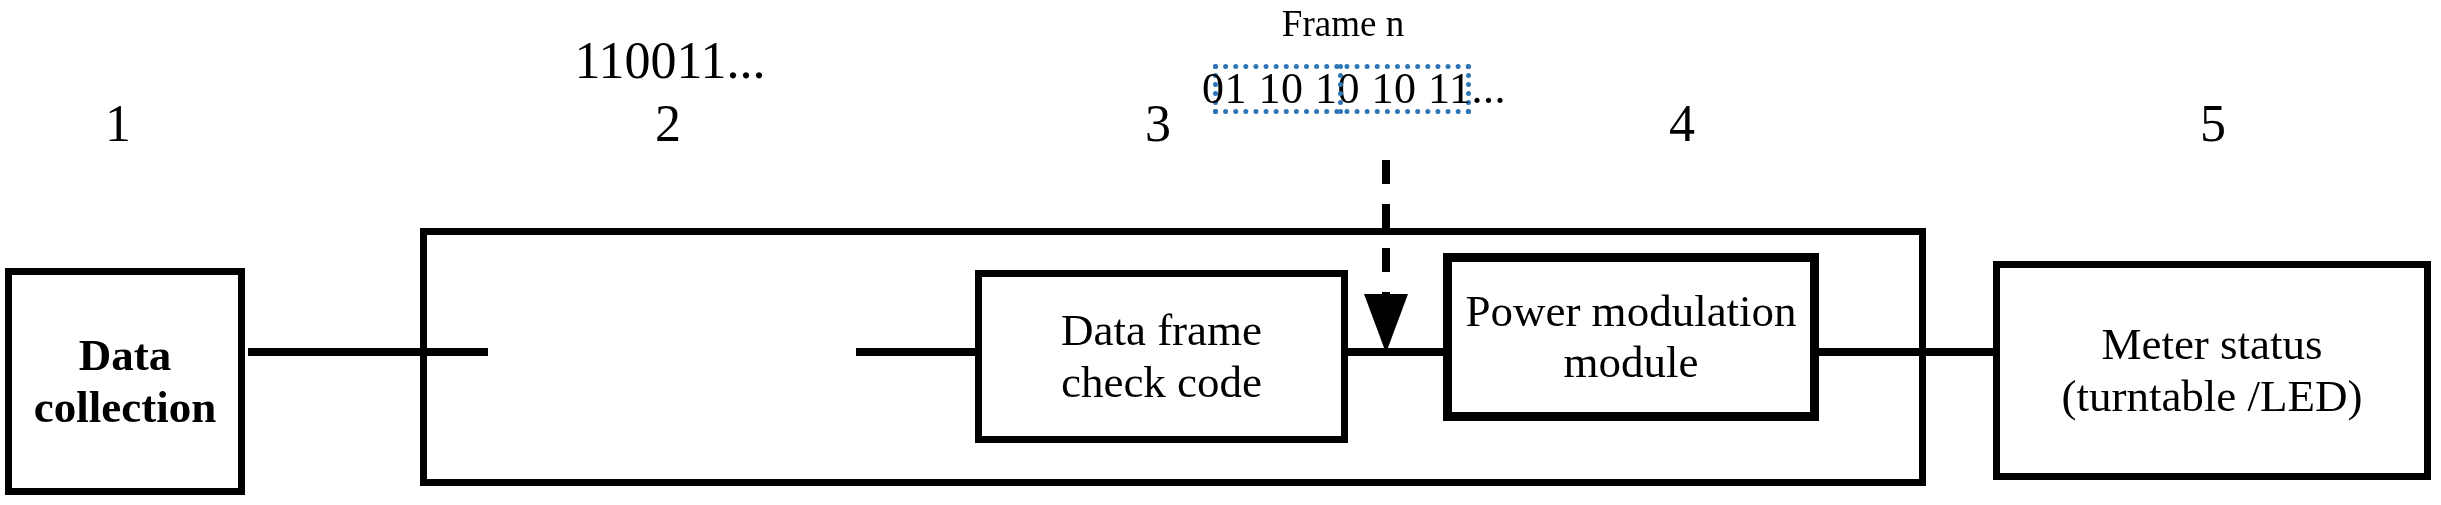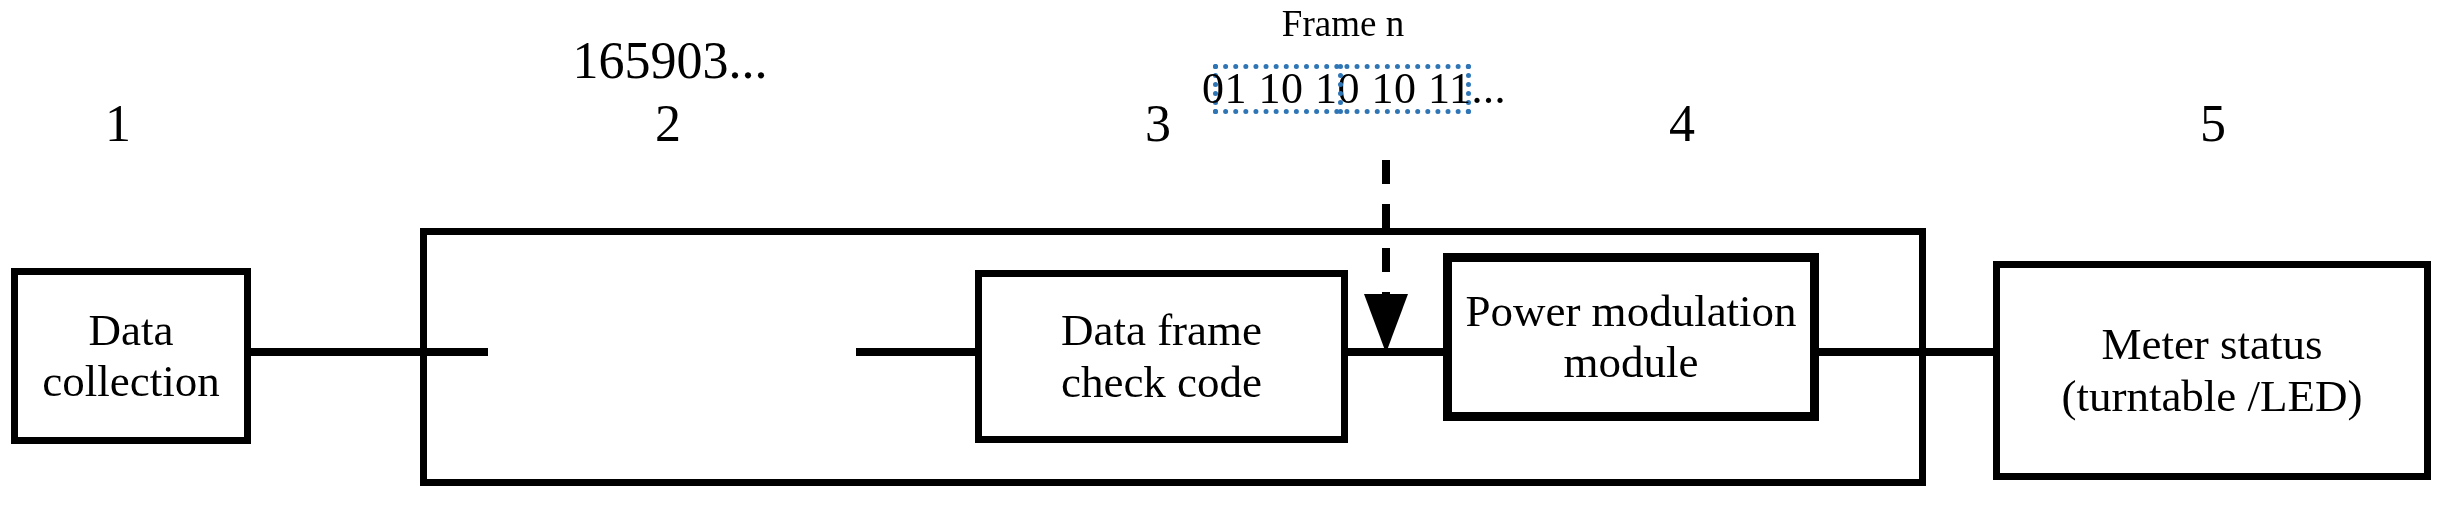--- a/index.html
+++ b/index.html
@@ -31,21 +31,21 @@
     line-height: 1.14;
     z-index: 3;
   }
   .block .label {
     display: block;
     padding: 0 10px;
     white-space: pre-line;
   }
 
   
-  #block-1 { left: 11px;   top: 268px; width: 240px; height: 176px; font-size: 45px; }
+  #block-1 { left: 5px;   top: 268px; width: 240px; height: 227px; font-size: 45px; font-weight: bold; }
   #block-2 { left: 483px;  top: 270px; width: 378px; height: 173px; font-size: 45px; }
   #block-3 { left: 975px;  top: 270px; width: 373px; height: 173px; font-size: 45px; }
   #block-4 { left: 1443px; top: 253px; width: 376px; height: 168px; font-size: 45px; border-width: 9px; }
   #block-5 { left: 1993px; top: 245px; width: 438px; height: 219px; font-size: 45px; margin-top: 16px; }
 
   
   #outer-group {
     position: absolute;
     left: 420px;
     top: 228px;
@@ -156,21 +156,21 @@
 <body>
 
 <div id="canvas">
 
   <div class="callout" id="callout-1">1</div>
   <div class="callout" id="callout-2">2</div>
   <div class="callout" id="callout-3">3</div>
   <div class="callout" id="callout-4">4</div>
   <div class="callout" id="callout-5">5</div>
 
-  <div id="bitstream-label">165903...</div>
+  <div id="bitstream-label">110011...</div>
 
   <div id="frame-title">Frame n</div>
   <div id="frame-bits-box">
     <span class="bits">01 10 10 10 11...</span>
   </div>
   <div id="frame-bits-divider"></div>
 
   <svg id="frame-arrow" viewBox="0 0 60 195" width="60" height="195" xmlns="http://www.w3.org/2000/svg">
     <line x1="28" y1="0" x2="28" y2="152" stroke="#000000" stroke-width="8" stroke-dasharray="24 20" fill="none"></line>
     <polygon points="28,193 6,134 50,134" fill="#000000"></polygon>

